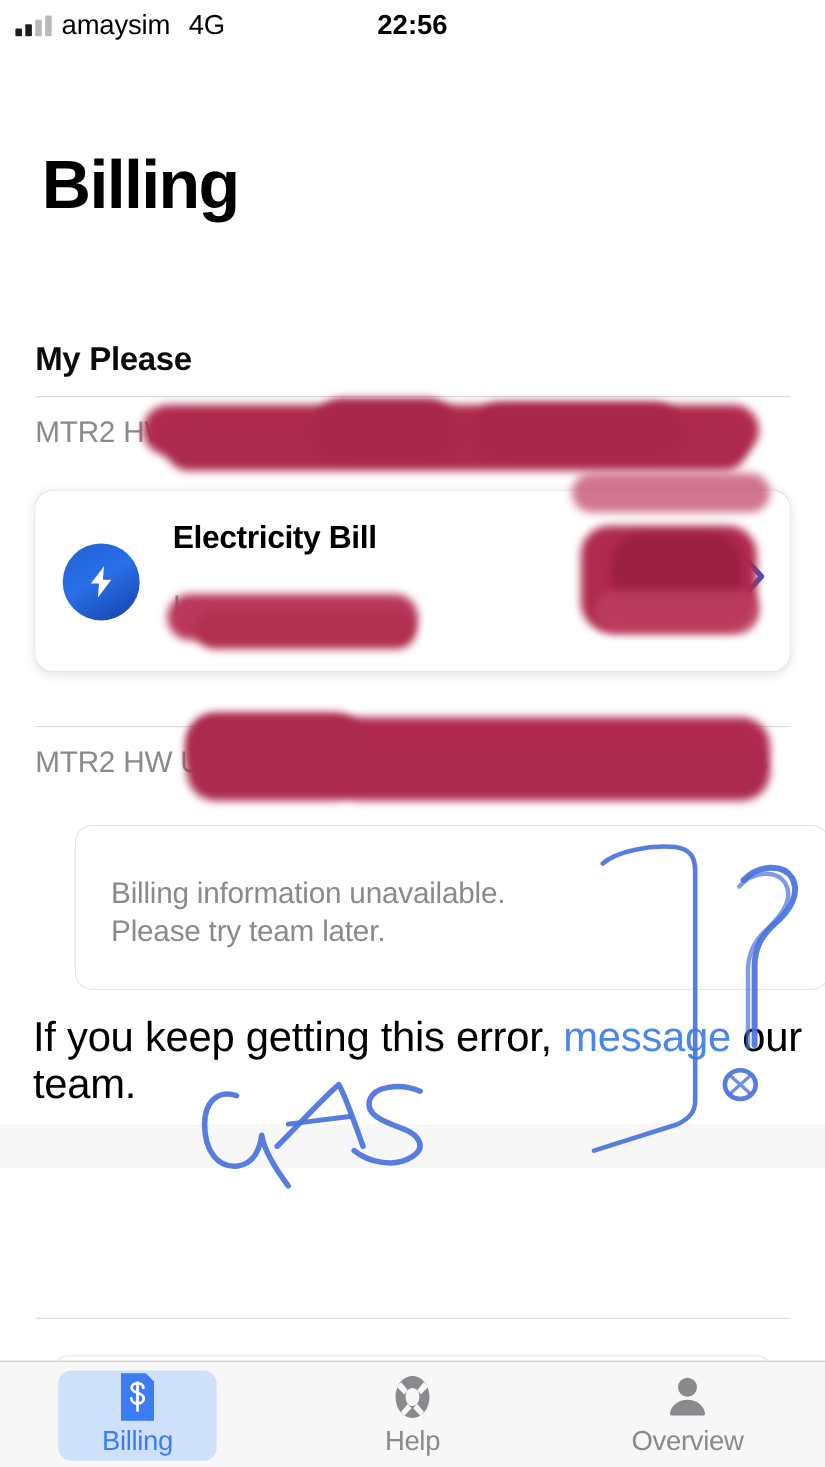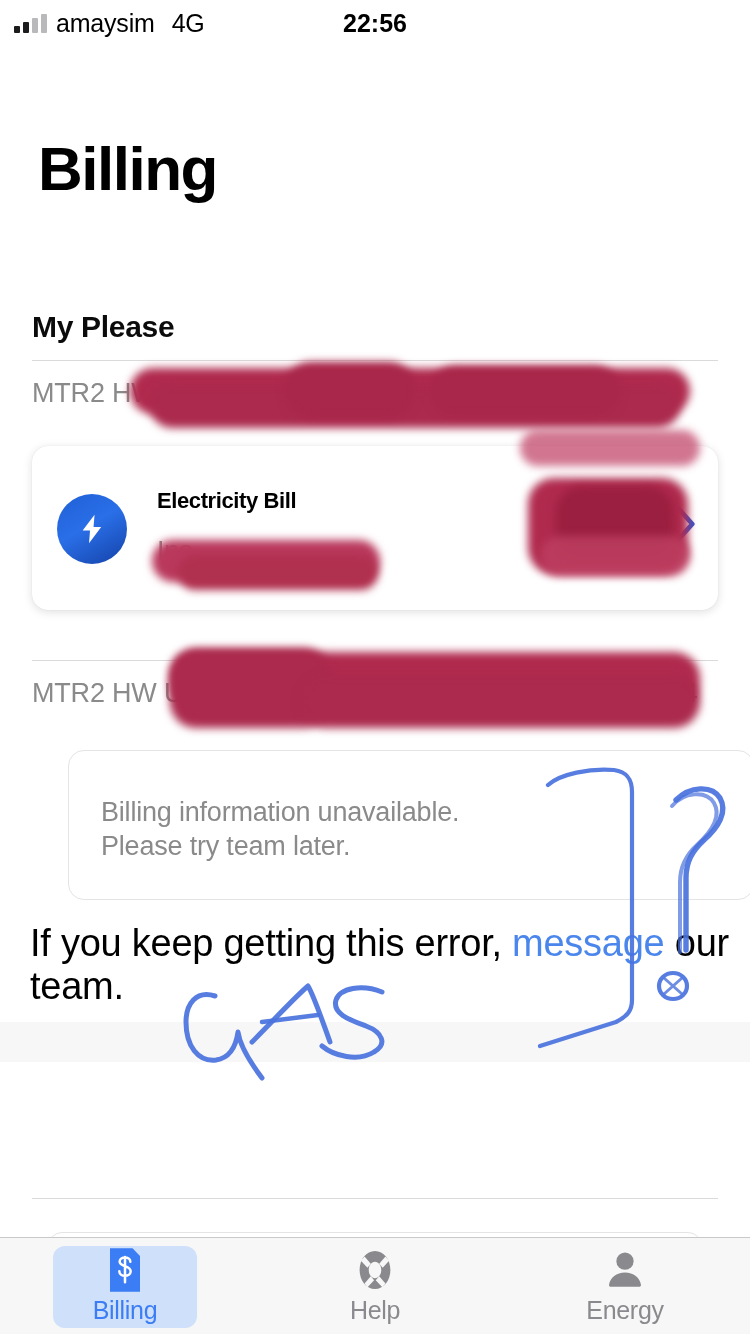--- a/index.html
+++ b/index.html
@@ -75,22 +75,22 @@
     box-shadow: 0 2px 10px rgba(0,0,0,0.13), 0 0 1px rgba(0,0,0,0.12);
     display: flex; align-items: center;
   }
   #bolt-badge {
     position: absolute; left: 25px; top: 48px; width: 70px; height: 70px; border-radius: 50%;
     background: linear-gradient(150deg, #1f5fd6 0%, #2a6fe8 45%, #1442a8 100%);
     display: flex; align-items: center; justify-content: center;
   }
   #bolt-badge svg { width: 34px; height: 34px; display: block; }
   .card-title {
-    position: absolute; left: 125px; top: 42px;
-    font-size: 22px; font-weight: bold; color: #000; letter-spacing: -0.4px;
+    position: absolute; left: 125px; top: 27px;
+    font-size: 29px; font-weight: bold; color: #000; letter-spacing: -0.4px;
   }
   .card-sub {
     position: absolute; left: 125px; top: 90px;
     font-size: 27px; color: #8d8d8d; letter-spacing: -0.2px;
   }
   .card-amount {
     position: absolute; right: 72px; top: 44px; text-align: right;
     font-size: 30px; font-weight: bold; color: #1e1e1e;
   }
   .card-due {
@@ -275,17 +275,17 @@
       <span class="tab-label">Help</span>
     </div>
 
     <div class="tab">
       <span class="icon-wrap">
         <svg width="44" height="44" viewBox="0 0 24 24">
           <circle cx="12" cy="7.2" r="4.7" fill="#8a8a8e"></circle>
           <path fill="#8a8a8e" d="M12 13.4c-4.6 0-8.2 3-8.7 6.6-.1.7.4 1.2 1 1.2h15.4c.6 0 1.1-.5 1-1.2-.5-3.6-4.1-6.6-8.7-6.6z"></path>
         </svg>
       </span>
-      <span class="tab-label">Energy</span>
+      <span class="tab-label">Overview</span>
     </div>
 
   </div>
 </div>
 
 </body></html>

